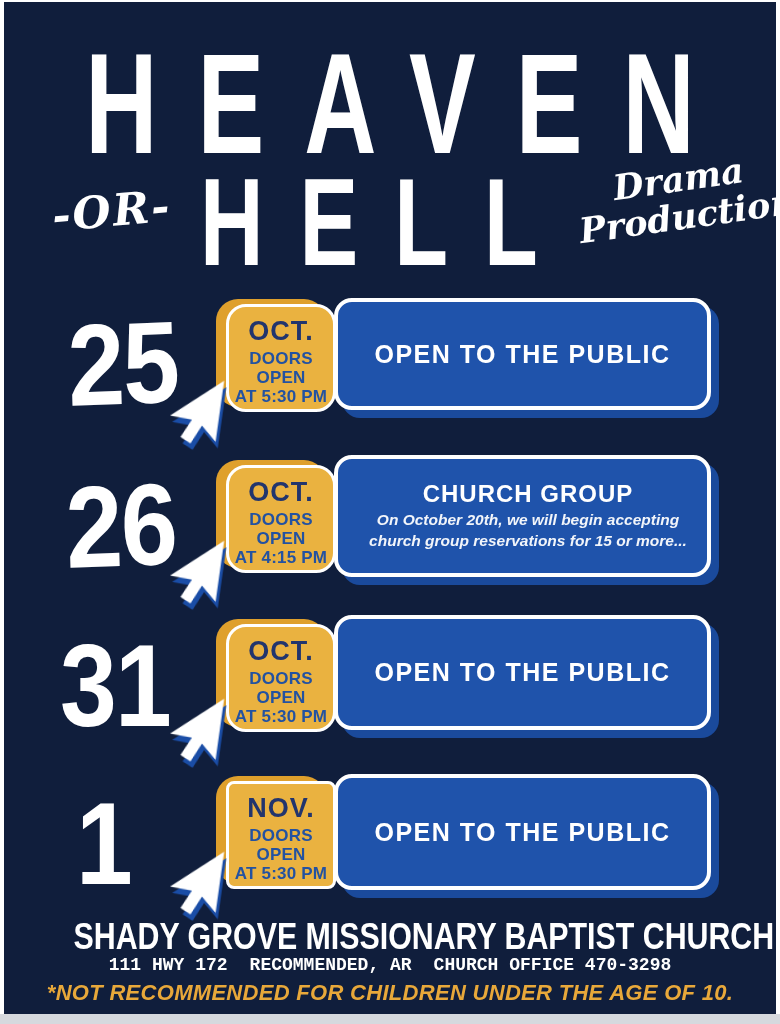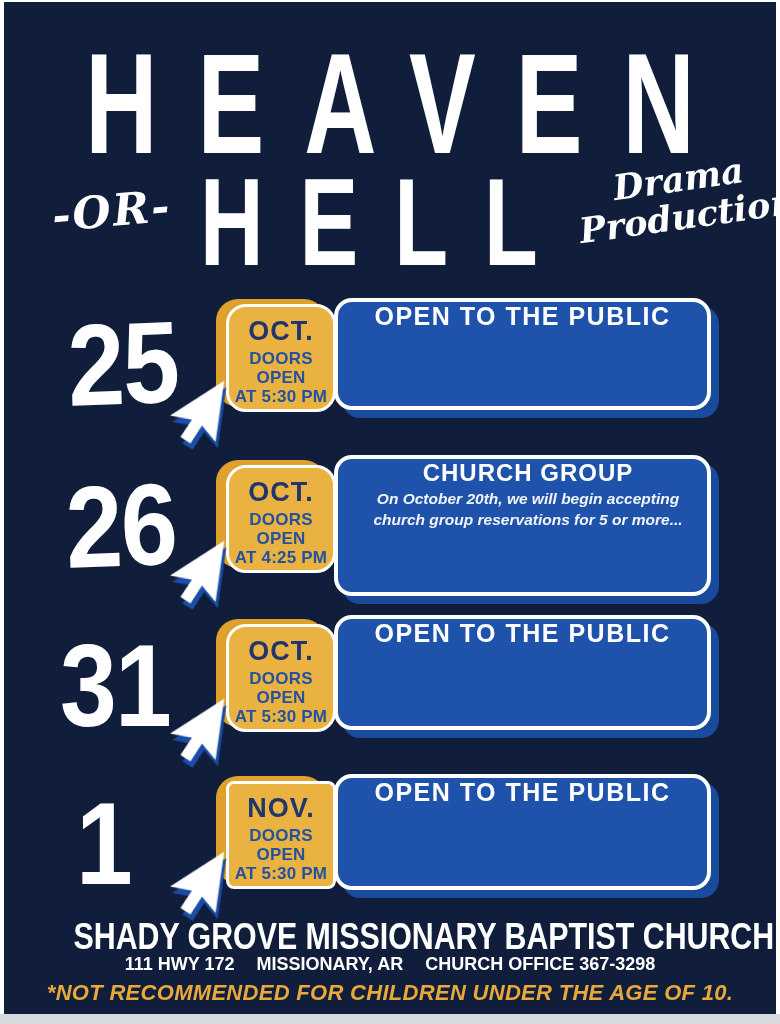--- a/index.html
+++ b/index.html
@@ -58,38 +58,38 @@
   }
   .badge .month { font-size:27px; font-weight:800; color:#22356d; letter-spacing:1px; margin-bottom:2px; }
   .badge .doors-line { font-size:17px; font-weight:700; color:#2352a1; line-height:1.12; letter-spacing:0.2px; }
 
   .cursor { position:absolute; width:74px; height:74px; filter:drop-shadow(3px 6px 0 #1a4da6); transform:rotate(8deg); }
 
   .btn {
     position:absolute; left:330px; width:377px;
     background:#1f53ab; border:4px solid #ffffff; border-radius:18px;
     box-shadow:8px 8px 0 #1a4a9c;
-    display:flex; align-items:center; justify-content:flex-start; flex-direction:column;
+    display:flex; align-items:center; justify-content:center; flex-direction:column;
     color:#ffffff; text-align:center;
   }
   .btn .btn-label { font-size:25px; font-weight:800; letter-spacing:1.5px; }
   .btn .btn-title { font-size:24px; font-weight:800; letter-spacing:1px; line-height:1.2; }
   .btn .btn-note  { font-size:15.5px; font-weight:700; font-style:italic; line-height:1.38; color:#f2f5fa; }
 
   
   .church {
     position:absolute; top:914px; left:0; width:100%; text-align:center;
     color:#ffffff; font-size:37px; font-weight:800; white-space:nowrap;
     transform:scaleX(0.82); transform-origin:center; letter-spacing:0;
   }
   .address {
     position:absolute; top:952px; left:0; width:100%; text-align:center;
     color:#ffffff; font-size:18px; font-weight:700; white-space:nowrap;
   }
-  .address span { margin:0 11px; }
+  .address span { margin:0 11px;font-family:Liberation Mono, monospace; }
   .warning {
     position:absolute; top:978px; left:0; width:100%; text-align:center;
     color:#e8a83a; font-size:22px; font-weight:800; font-style:italic;
     letter-spacing:0.3px; white-space:nowrap;
   }
 </style>
 </head>
 <body>
 
 <div class="poster">
@@ -116,30 +116,30 @@
   <div class="btn" style="top:296px; height:112px;">
     <div class="btn-label">OPEN TO THE PUBLIC</div>
   </div>
 
   <div class="day" style="left:60px; top:468px; transform:scaleX(0.88) rotate(-2deg);">26</div>
   <div class="badge-shadow" style="left:212px; top:458px;"></div>
   <div class="badge" style="top:463px;">
     <div class="month">OCT.</div>
     <div class="doors-line">DOORS</div>
     <div class="doors-line">OPEN</div>
-    <div class="doors-line">AT 4:25 PM</div>
+    <div class="doors-line">AT 4:15 PM</div>
   </div>
   <svg class="cursor" style="left:154px; top:532px;" viewBox="0 0 24 24">
     <path d="M20 1 L20 21 L14.9 16.4 L12 22.6 L8.5 21 L11.4 14.9 L4.2 14.6 Z" fill="#ffffff"></path>
   </svg>
-  <div class="btn" style="top:453px; height:141px;padding-left:11px;">
+  <div class="btn" style="top:453px; height:122px;padding-left:11px;">
     <div class="btn-title">CHURCH GROUP</div>
     <div class="btn-note">
       <div>On October 20th, we will begin accepting</div>
-      <div>church group reservations for 5 or more...</div>
+      <div>church group reservations for 15 or more...</div>
     </div>
   </div>
 
   <div class="day" style="left:56px; top:626px;">31</div>
   <div class="badge-shadow" style="left:212px; top:617px;"></div>
   <div class="badge" style="top:622px;">
     <div class="month">OCT.</div>
     <div class="doors-line">DOORS</div>
     <div class="doors-line">OPEN</div>
     <div class="doors-line">AT 5:30 PM</div>
@@ -161,19 +161,19 @@
   </div>
   <svg class="cursor" style="left:154px; top:843px;" viewBox="0 0 24 24">
     <path d="M20 1 L20 21 L14.9 16.4 L12 22.6 L8.5 21 L11.4 14.9 L4.2 14.6 Z" fill="#ffffff"></path>
   </svg>
   <div class="btn" style="top:772px; height:116px;">
     <div class="btn-label">OPEN TO THE PUBLIC</div>
   </div>
 
   <div class="church">SHADY GROVE MISSIONARY BAPTIST CHURCH</div>
   <div class="address">
-    <span>111 HWY 172</span><span>MISSIONARY, AR</span><span>CHURCH OFFICE 367-3298</span>
+    <span>111 HWY 172</span><span>RECOMMENDED, AR</span><span>CHURCH OFFICE 470-3298</span>
   </div>
   <div class="warning">*NOT RECOMMENDED FOR CHILDREN UNDER THE AGE OF 10.</div>
 
 </div>
 
 <div class="bottom-strip"></div>
 
 </body></html>

